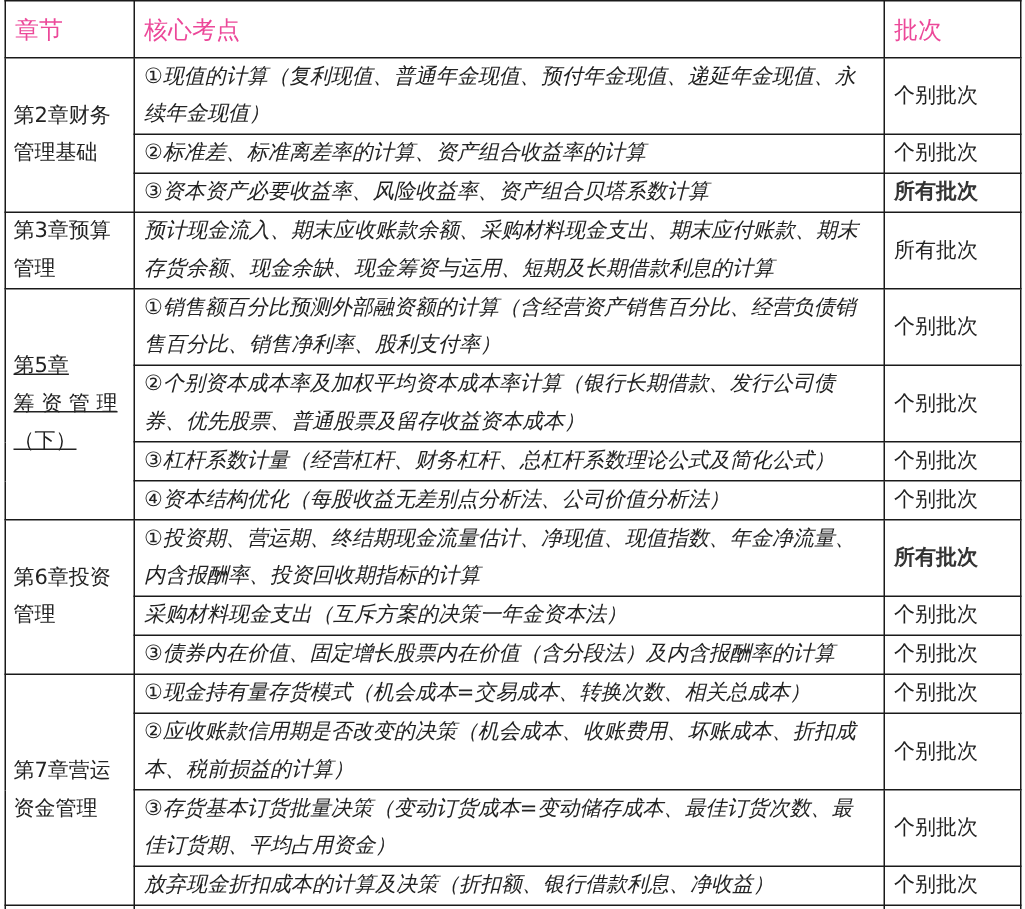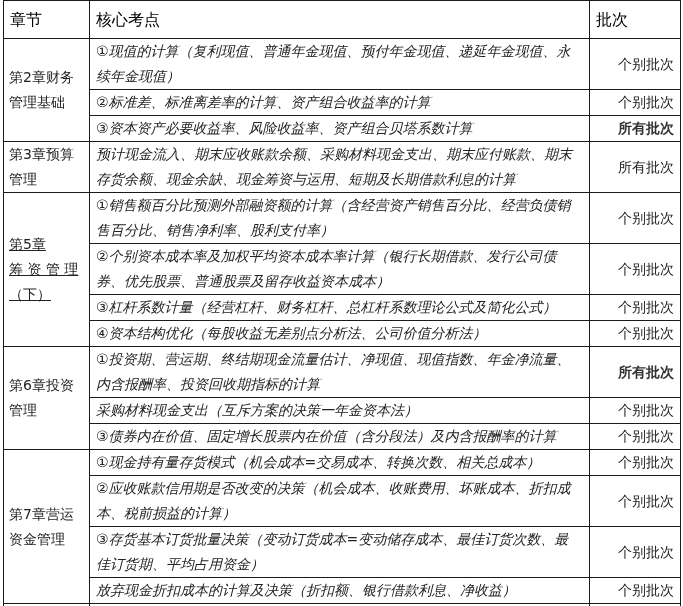--- a/index.html
+++ b/index.html
@@ -3,25 +3,25 @@
 <meta charset="utf-8">
 <style>
   html, body { margin: 0; padding: 0; background: #ffffff; }
   body { width: 683px; height: 606px; overflow: hidden; position: relative;
          font-family: "DejaVu Sans", "Liberation Sans", sans-serif; color: #222222; }
   table { position: absolute; left: 3px; top: 0px; border-collapse: collapse; table-layout: fixed; width: 677px; }
   col.c1 { width: 86px; }
   col.c2 { width: 500px; }
   col.c3 { width: 91px; }
   td, th { border: 1px solid #1a1a1a; font-size: 14px; line-height: 25px; padding: 0 6px; vertical-align: middle; font-weight: normal; text-align: left; }
-  th { color: #000000; font-size: 16px; height: 37px; }
+  th { color: #ec4899; font-size: 16px; height: 37px; }
   th.center { }
   td.chapter { padding: 0 5px; }
   td.topic { padding: 0 17px 0 6px; font-style: italic; }
-  td.batch { padding: 0 6px; text-align: right; }
+  td.batch { padding: 0 6px; }
   td.bold { font-weight: bold; color: #333333; }
   tr.r1 td { height: 25px; }
   tr.r2 td { height: 50px; }
   tr.cut td { height: 20px; }
   .ch5 span { display:block;text-decoration:underline; }
 </style>
 </head>
 <body>
 
 <table>

